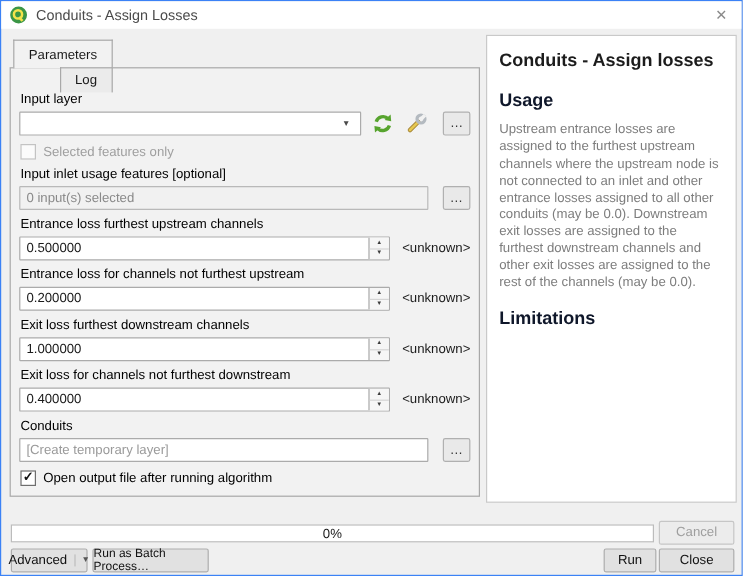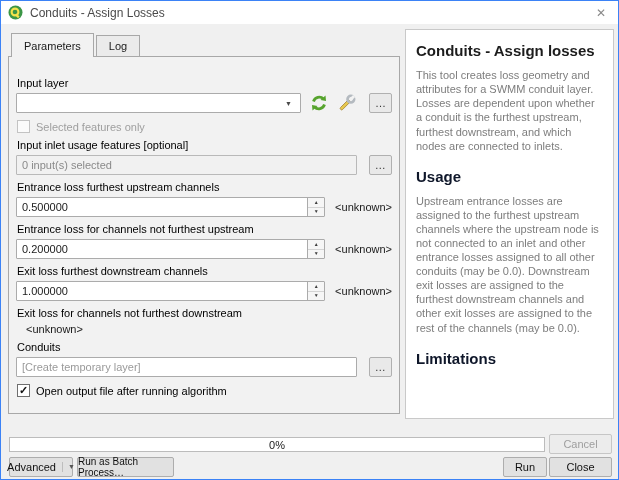--- a/index.html
+++ b/index.html
@@ -5,21 +5,21 @@
   html,body{margin:0;padding:0;background:#d4d4d4;}
   body{width:619px;height:480px;font-family:"Liberation Sans",sans-serif;}
   .window{position:relative;width:617px;height:478px;border:1px solid #3b82f6;background:#f0f0f0;overflow:hidden;}
 
   
   .titlebar{position:absolute;top:0;left:0;right:0;height:23px;background:#ffffff;display:flex;align-items:center;padding:0 0 0 7px;}
   .titlebar .title{font-size:12px;color:#4a4a4a;margin-left:7px;}
   .close-btn{margin-left:auto;width:34px;height:23px;display:flex;align-items:center;justify-content:center;color:#8a8a8a;font-size:12px;cursor:default;}
 
   
-  .tabs{position:absolute;top:32px;left:10px;display:flex;align-items:flex-end;z-index:3;}
+  .tabs{position:absolute;top:32px;left:10px;display:flex;align-items:flex-end;z-index:3;flex-direction:column;}
   .tab{box-sizing:border-box;border:1px solid #a8a8a8;border-bottom:none;background:#ebebeb;font-size:11px;color:#1a1a1a;padding:4px 12px 4px;margin-right:2px;height:21px;}
   .tab.active{background:#f2f2f2;height:24px;padding-top:6px;margin-bottom:-1px;}
 
   
   .pane{position:absolute;left:7px;top:55px;width:392px;height:358px;box-sizing:border-box;border:1px solid #a8a8a8;background:#f2f2f2;padding:2px 7px;z-index:2;}
   .flabel{font-size:11px;color:#000;margin:6px 1px 3px;line-height:13px;}
   .flabel.first{margin-top:18px;}
   .row{display:flex;align-items:center;}
   .field{box-sizing:border-box;height:20px;background:#fff;border:1px solid #ababab;border-radius:1px;font-size:11px;color:#1a1a1a;display:flex;align-items:center;padding:3px 5px;}
   .combo{width:297px;justify-content:space-between;}
@@ -151,39 +151,45 @@
         <span class="spinbtns">
             <span class="up">▲</span>
             <span>▼</span>
           </span>
       </div>
       <span class="unknown">&lt;unknown&gt;</span>
     </div>
 
     <div class="flabel">Exit loss for channels not furthest downstream</div>
     <div class="row">
+      <div class="field spin">
+        <span>0.400000</span>
+        <span class="spinbtns">
+            <span class="up">▲</span>
+            <span>▼</span>
+          </span>
+      </div>
       <span class="unknown">&lt;unknown&gt;</span>
     </div>
 
     <div class="flabel">Conduits</div>
     <div class="row">
       <div class="field wide placeholder">[Create temporary layer]</div>
       <div class="browse ml10">…</div>
     </div>
 
     <div class="checkrow">
       <span class="cb">✓</span>
       <span class="cblabel">Open output file after running algorithm</span>
     </div>
 
   </div>
 
   <div class="help">
     <h1>Conduits - Assign losses</h1>
-    <p>This tool creates loss geometry and attributes for a SWMM conduit layer. Losses are dependent upon whether a conduit is the furthest upstream, furthest downstream, and which nodes are connected to inlets.</p>
     <h2>Usage</h2>
     <p>Upstream entrance losses are assigned to the furthest upstream channels where the upstream node is not connected to an inlet and other entrance losses assigned to all other conduits (may be 0.0). Downstream exit losses are assigned to the furthest downstream channels and other exit losses are assigned to the rest of the channels (may be 0.0).</p>
     <h2>Limitations</h2>
 
   </div>
 
   <div class="progress">0%</div>
   <div class="btn btn-advanced">
     <span>Advanced</span>
     <span class="dd">▼</span>

